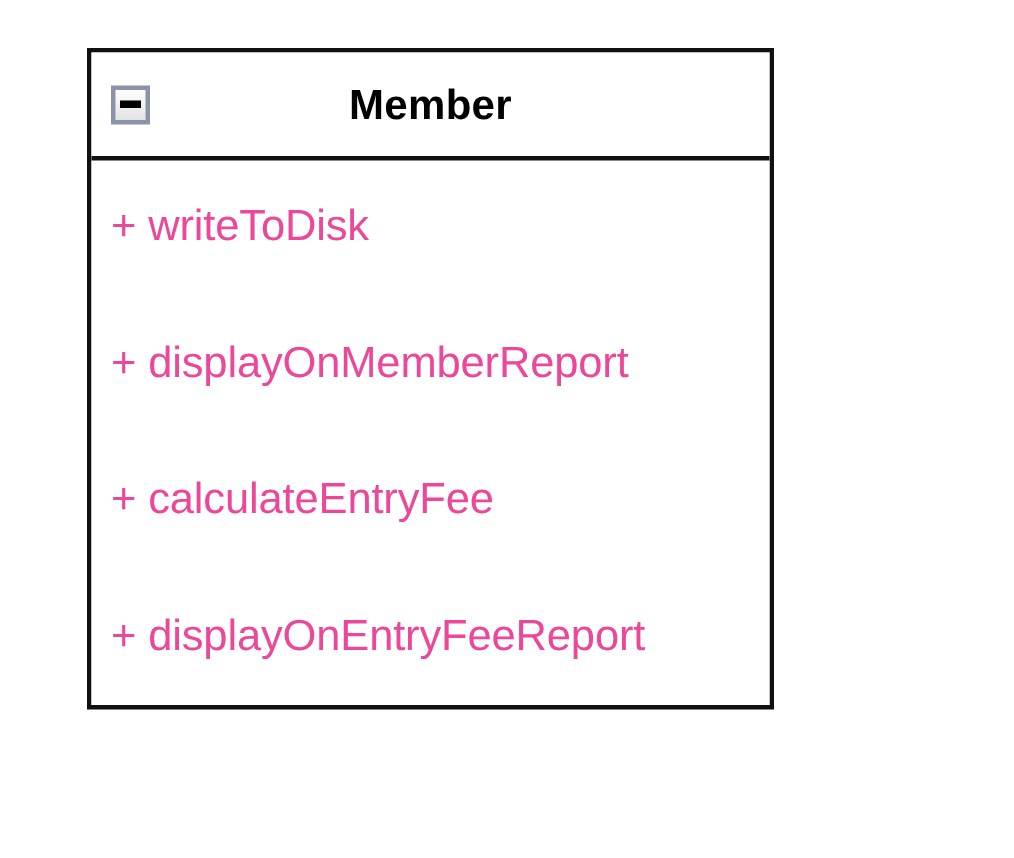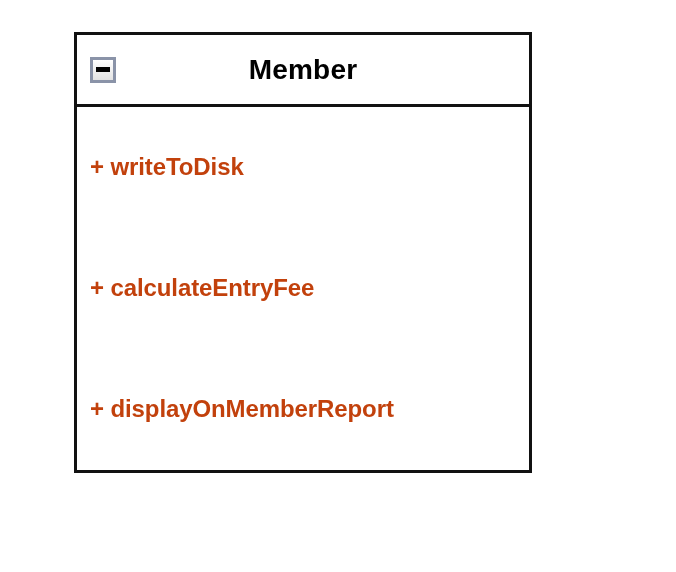--- a/index.html
+++ b/index.html
@@ -31,21 +31,20 @@
     position: absolute;
     left: 58px;
     top: 32px;
     width: 458px;
     height: 441px;
     box-sizing: border-box;
     background: #ffffff;
     border: 3px solid #111111;
     display: flex;
     flex-direction: column;
-    margin-left: 16px;
   }
 
   
   .uml-header {
     position: relative;
     height: 72px;
     flex: 0 0 72px;
     box-sizing: border-box;
     border-bottom: 3px solid #111111;
     display: flex;
@@ -101,23 +100,23 @@
     flex: 1 1 0;
     display: flex;
     align-items: center;
     padding-left: 13px;
     box-sizing: border-box;
     white-space: nowrap;
     overflow: hidden;
   }
 
   .member-text {
-    font-size: 24px;
-    font-weight: bold;
-    color: #c2410c;
+    font-size: 29px;
+    font-weight: normal;
+    color: #ec4899;
     line-height: 1.1;
     letter-spacing: -0.1px;
   }
 </style>
 </head>
 <body>
 
 <div id="canvas">
 
   <div class="uml-class">
@@ -130,23 +129,26 @@
     </div>
 
     <div class="uml-members">
 
       <div class="member-row">
         <span class="member-text">+ writeToDisk</span>
       </div>
 
 
       <div class="member-row">
+        <span class="member-text">+ displayOnMemberReport</span>
+      </div>
+
+      <div class="member-row">
         <span class="member-text">+ calculateEntryFee</span>
       </div>
 
       <div class="member-row">
-        <span class="member-text">+ displayOnMemberReport</span>
+        <span class="member-text">+ displayOnEntryFeeReport</span>
       </div>
-
 
     </div>
   </div>
 </div>
 
 </body></html>

